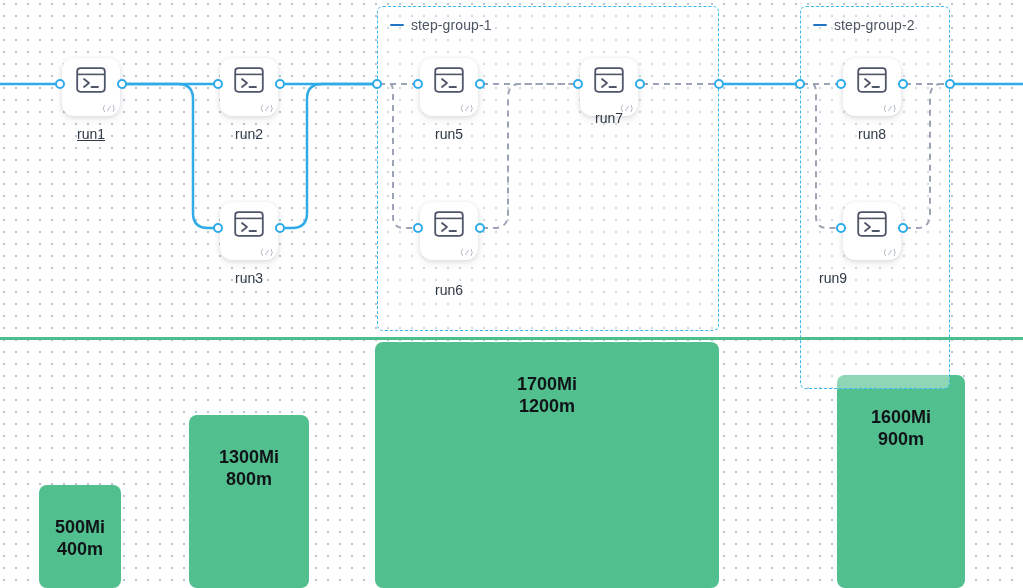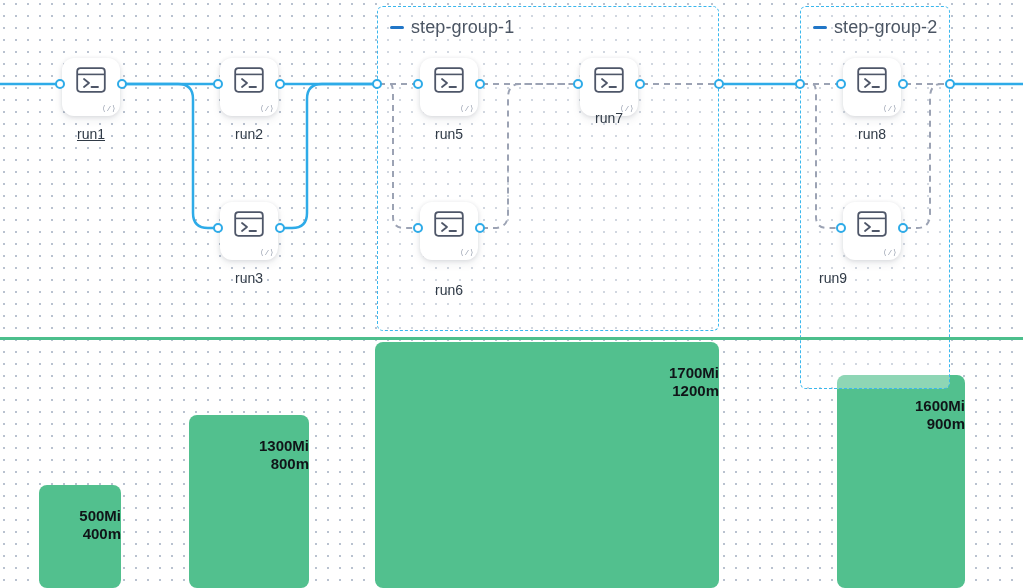--- a/index.html
+++ b/index.html
@@ -44,21 +44,21 @@
     background: rgba(255,255,255,0.35);
     box-sizing: border-box;
   }
   .group-header {
     position: absolute;
     top: 10px;
     left: 12px;
     display: flex;
     align-items: center;
     gap: 7px;
-    font-size: 18px;
+    font-size: 14px;
     color: #4b5563;
     letter-spacing: .1px;
     white-space: nowrap;
   }
   .group-toggle {
     display: inline-block;
     width: 14px;
     height: 2.5px;
     background: #2176c7;
     border-radius: 2px;
@@ -117,23 +117,23 @@
   .res-bar {
     position: absolute;
     background: #52c08e;
     border-radius: 8px;
     box-sizing: border-box;
   }
   .res-bar .res-text {
     position: absolute;
     left: 0;
     right: 0;
-    top: 22px;
-    text-align: right;
-    font-size: 15px;
+    top: 32px;
+    text-align: center;
+    font-size: 18px;
     font-weight: bold;
     color: #101418;
     line-height: 1.2;
     white-space: pre-line;
   }
   .res-divider {
     position: absolute;
     left: 0;
     width: 1023px;
     height: 3px;

